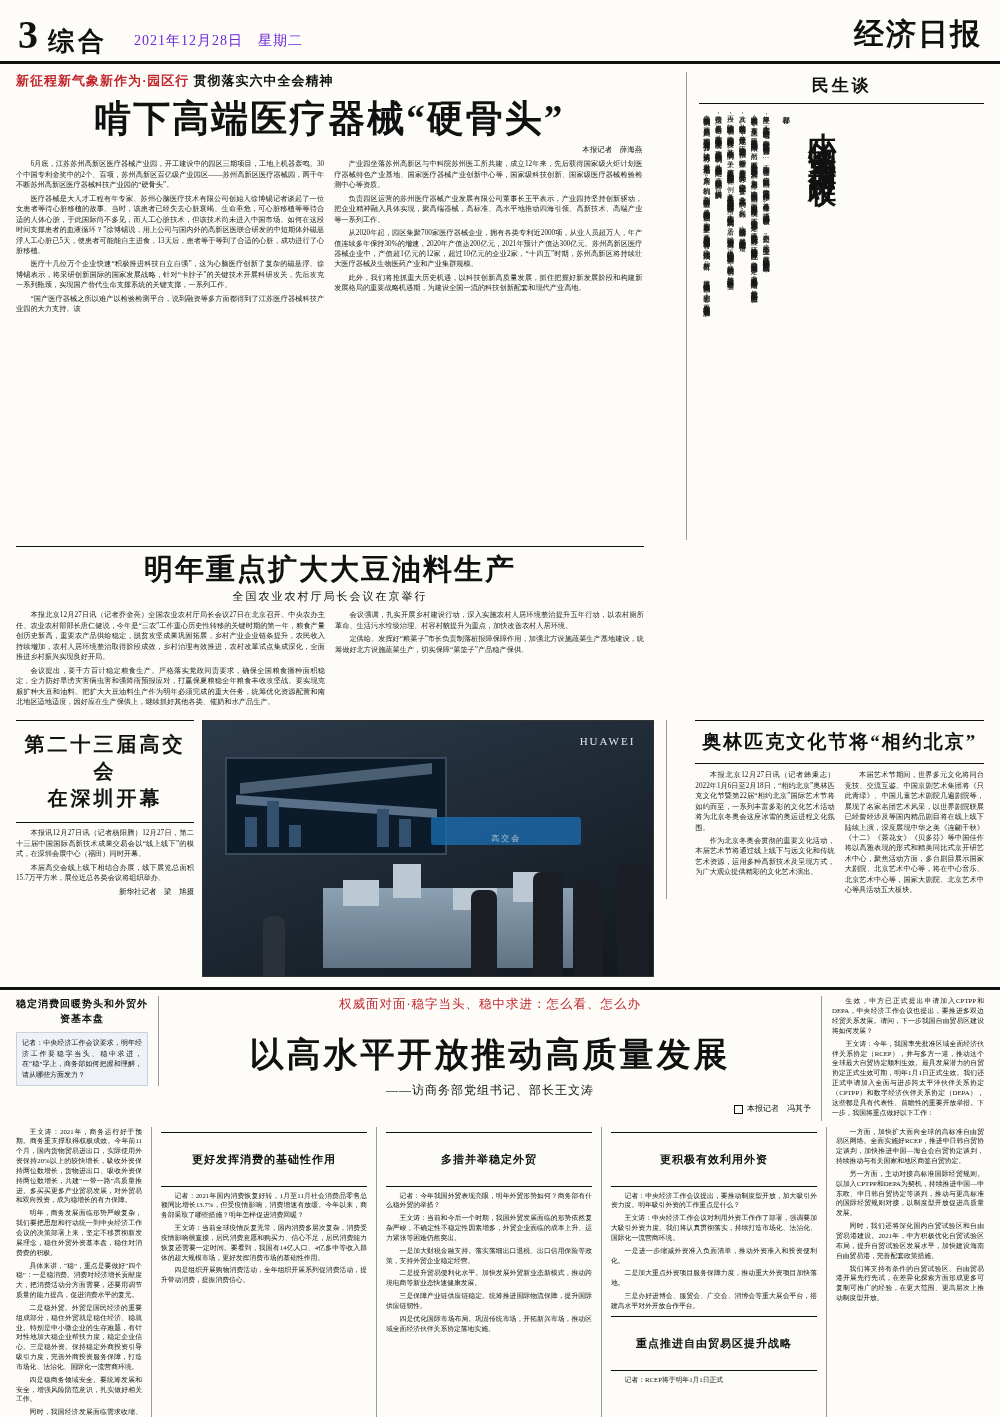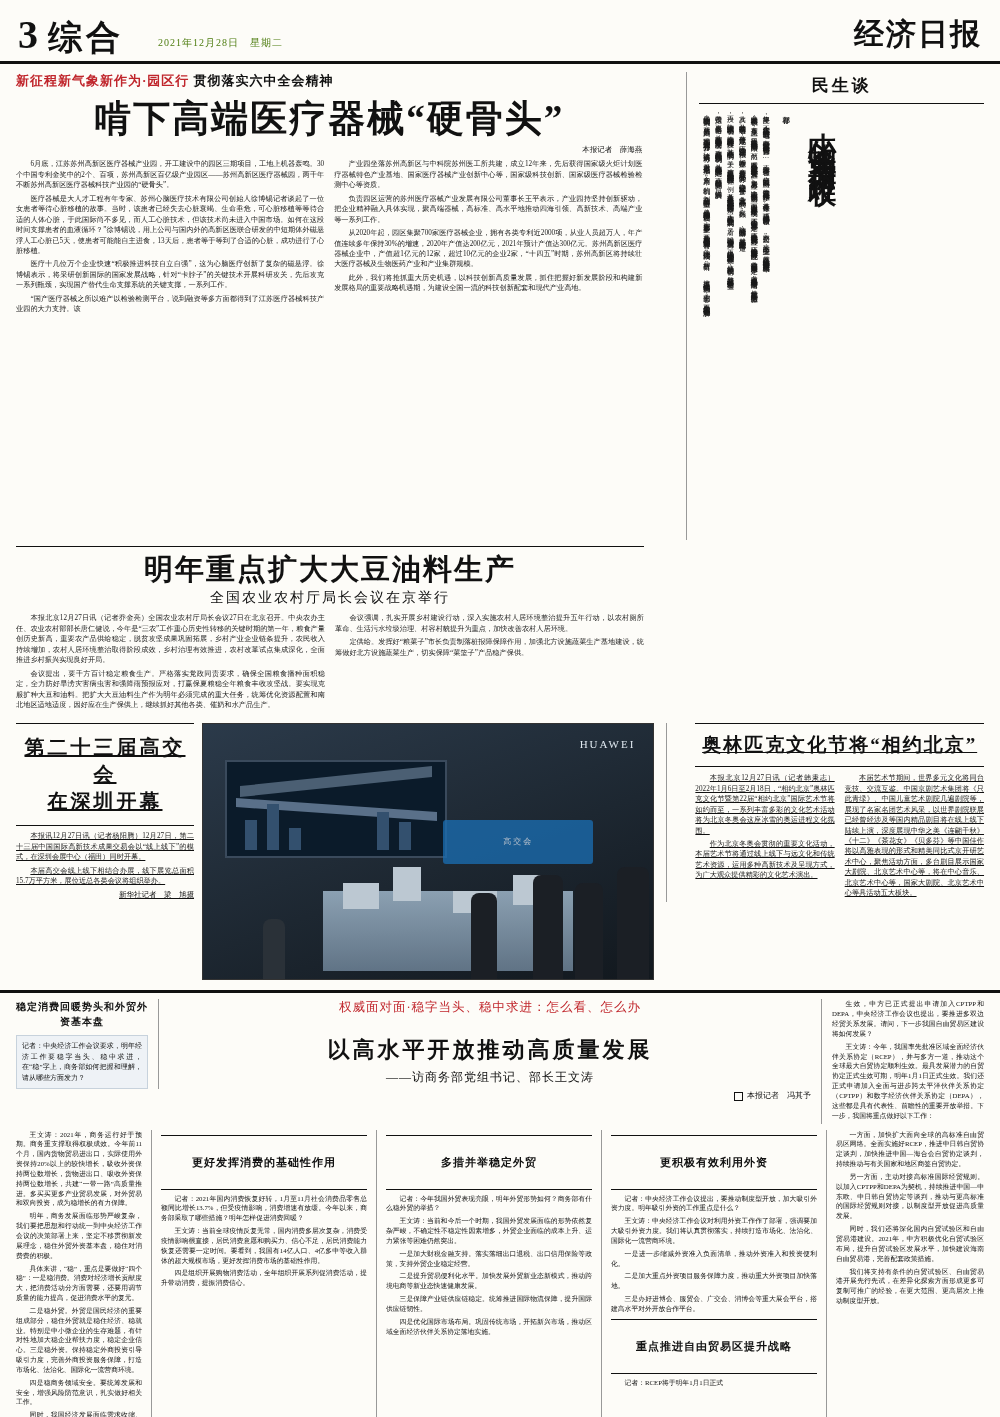--- a/index.html
+++ b/index.html
@@ -6,35 +6,35 @@
   body{
     width:1000px;height:1417px;background:#fdfcf8;
     font-family:"Liberation Serif","DejaVu Serif",serif;
     color:#111; position:relative; overflow:hidden;
   }
   .page{width:1000px;height:1417px;position:relative;padding:0;box-sizing:border-box;}
 
   
   .masthead{display:flex;align-items:flex-end;padding:14px 18px 6px 18px;border-bottom:3px solid #111;}
   .pageno{font-size:40px;font-weight:bold;line-height:1;margin-right:10px;font-family:"Liberation Serif",serif;}
-  .section-name{font-size:34px;font-weight:bold;letter-spacing:4px;margin-right:34px;line-height:1;}
-  .mast-date{font-size:10px;color:#4d7c0f;margin-bottom:5px;letter-spacing:1px;}
+  .section-name{font-size:26px;font-weight:bold;letter-spacing:4px;margin-right:26px;line-height:1;}
+  .mast-date{font-size:14px;color:#6d28d9;margin-bottom:5px;letter-spacing:1px;}
   .mast-right{margin-left:auto;font-size:30px;font-weight:bold;letter-spacing:2px;
     font-family:"Liberation Serif",serif;border-bottom:0;}
 
   
   .rule{border-top:1px solid #111;}
   .col-rule{border-left:1px solid #999;}
   .body-text{font-size:7.2px;line-height:1.45;text-align:justify;color:#1a1a1a;}
   .body-text p{margin:0 0 3px 0;text-indent:2em;}
   .kicker{font-size:13px;font-weight:bold;color:#c0262c;letter-spacing:1px;}
   .kicker .b{color:#111;}
   .headline{font-weight:bold;text-align:center;letter-spacing:2px;line-height:1.12;}
   .byline{font-size:7.5px;text-align:right;margin:2px 0 4px 0;}
-  .subhead{font-size:14px;text-align:center;letter-spacing:2px;margin:4px 0 6px;}
+  .subhead{font-size:11px;text-align:center;letter-spacing:2px;margin:4px 0 6px;}
 
   
   .top{display:flex;padding:8px 16px 0 16px;gap:32px;}
   .left-top{width:660px;}
   .right-top{width:300px;margin-left:12px;padding-left:12px;border-left:1px solid #999;}
 
   .h1-main{font-size:37px;margin:8px 0 6px 0;}
   .cols2{display:flex;gap:10px;}
   .cols2>div{flex:1;}
 
@@ -46,51 +46,51 @@
   .vert-body{writing-mode:vertical-rl;text-orientation:upright;font-size:7px;line-height:1.7;
     height:430px;letter-spacing:0.5px;color:#1a1a1a;}
   .vert-body p{margin:0 0 2px 0;}
   .vert-author{writing-mode:vertical-rl;text-orientation:upright;font-size:7.5px;margin-left:2px;}
 
   
   .h2-main{font-size:29px;margin:6px 0 2px;}
   .mid-block{padding:6px 16px 4px 16px;}
 
   
-  .photo-row{display:flex;padding:6px 16px 4px 16px;align-items:flex-start;text-decoration:underline;}
+  .photo-row{display:flex;padding:6px 16px 4px 16px;align-items:flex-start;}
   .photo-left{width:185px;padding-right:8px;}
   .h3-gj{font-size:20px;font-weight:bold;letter-spacing:3px;text-align:center;line-height:1.35;margin:10px 0;}
   .photo{
     width:468px;height:255px;position:relative;overflow:hidden;border:1px solid #333;
     background:linear-gradient(160deg,#2b3a4a 0%,#1d2731 55%,#12181e 100%);
   }
   .photo .screen{position:absolute;left:22px;top:36px;width:218px;height:94px;background:#0b1b2a;border:2px solid #3a4a5c;}
   .photo .screen .road{position:absolute;left:6%;top:14%;width:88%;height:12%;background:#4b5f73;transform:skewY(-6deg);}
   .photo .screen .road2{position:absolute;left:4%;top:45%;width:92%;height:10%;background:#5a7089;transform:skewY(4deg);}
   .photo .screen .bld{position:absolute;bottom:6px;width:12px;background:#33506e;}
   .photo .city{position:absolute;left:120px;bottom:8px;width:250px;height:80px;
     background:linear-gradient(#9fb6c9,#6d8296);opacity:.85;}
   .photo .cube{position:absolute;background:#bcc8d2;}
   .photo .person{position:absolute;bottom:0;background:#1b1f25;border-radius:8px 8px 0 0;}
   .photo .banner{position:absolute;right:18px;top:14px;color:#dfe8ef;font-size:11px;letter-spacing:2px;}
-  .photo .glow{position:absolute;right:60px;top:96px;width:150px;height:44px;background:#1a6fb5;opacity:.75;border-radius:3px;}
+  .photo .glow{position:absolute;right:72px;top:96px;width:150px;height:28px;background:#1a6fb5;opacity:.75;border-radius:3px;}
   .photo .glow span{color:#e9f3ff;font-size:8px;display:block;text-align:center;line-height:44px;letter-spacing:2px;}
   .photo-right{width:300px;margin-left:12px;padding-left:28px;border-left:1px solid #999;}
   .h-olym{font-size:19px;font-weight:bold;letter-spacing:2px;text-align:center;margin:6px 0 8px;}
 
   
   .bottom{margin-top:6px;border-top:3px solid #111;padding:6px 16px 10px 16px;}
   .bottom-head{display:flex;align-items:flex-start;}
   .bb-left{width:132px;padding-right:10px;border-right:1px solid #999;}
   .bb-left .tag{font-size:10px;font-weight:bold;letter-spacing:1px;line-height:1.5;text-align:center;margin-bottom:6px;}
   .bb-left .lead{background:#eef2f6;border:1px solid #c7d2dc;padding:5px;font-size:7px;line-height:1.5;text-align:justify;}
   .bb-center{flex:1;padding:0 10px;}
   .bb-kicker{font-size:12.5px;font-weight:normal;text-align:center;letter-spacing:1px;margin-bottom:19px;}
   .bb-kicker .red{color:#c0262c;}
-  .h-big{font-size:22px;font-weight:bold;text-align:center;letter-spacing:3px;margin:6px 0 4px;}
+  .h-big{font-size:34px;font-weight:bold;text-align:center;letter-spacing:3px;margin:6px 0 4px;}
   .h-sub{font-size:12px;text-align:center;letter-spacing:1px;margin-bottom:4px;}
   .reporter{font-size:8px;text-align:right;margin-bottom:4px;}
   .bb-right{width:152px;padding-left:10px;border-left:1px solid #999;}
 
   .bottom-cols{display:flex;margin-top:6px;gap:9px;}
   .bottom-cols>.c{flex:1;}
   .sechead{font-weight:bold;font-size:11px;text-align:center;letter-spacing:1px;
     border-top:1px solid #111;border-bottom:1px solid #111;padding:19px 0;margin:5px 0 4px;}
   .tiny{font-size:6.8px;line-height:1.45;text-align:justify;}
   .tiny p{margin:0 0 3px 0;text-indent:2em;}

